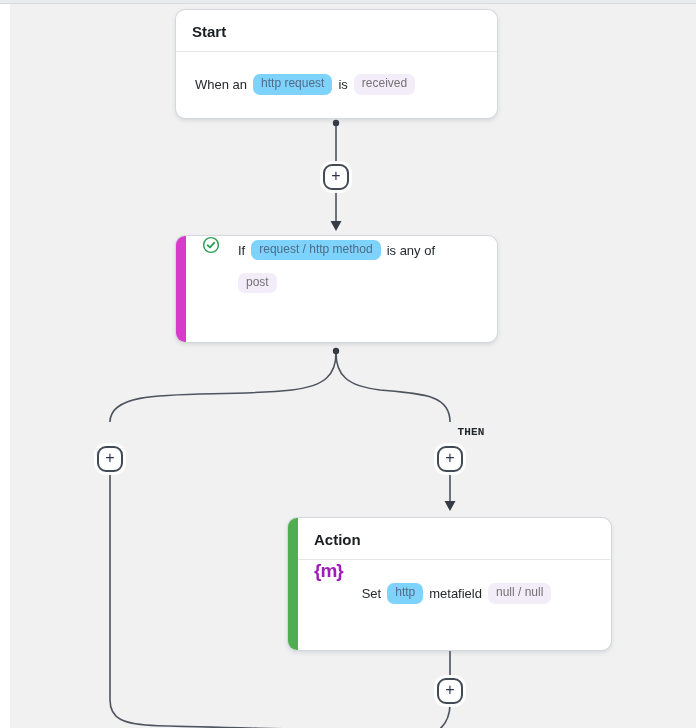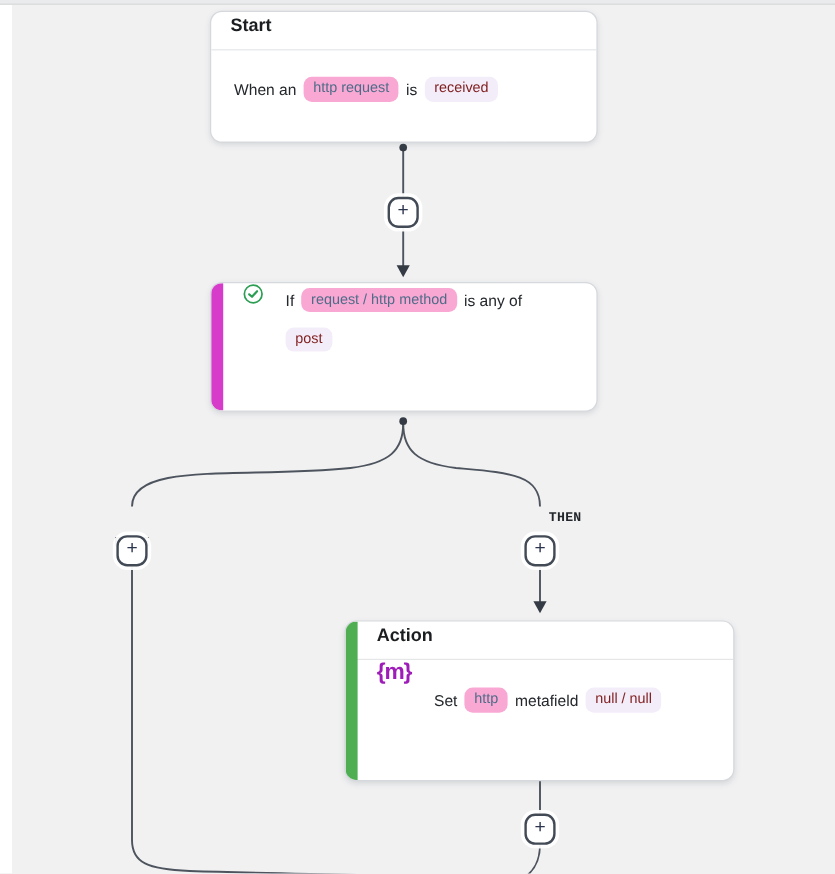--- a/index.html
+++ b/index.html
@@ -13,21 +13,21 @@
   .left-strip{position:absolute;left:0;top:0;width:10px;height:728px;background:#ffffff;z-index:3;}
   .connector-layer{position:absolute;left:0;top:0;z-index:1;}
 
   .card{
     position:absolute;background:#fff;border-radius:9px;z-index:2;
     box-shadow:0 0 0 1px #d5d8dc,0 2px 5px rgba(90,100,110,.22);
     overflow:hidden;
   }
   .card-header{
     font-weight:bold;font-size:15px;color:#1b1e21;
-    padding:3px 16px 11px 16px;border-bottom:1px solid #e4e6e8;
+    padding:13px 16px 11px 16px;border-bottom:1px solid #e4e6e8;
   }
   .card-body{
     padding:0 16px;font-size:13px;color:#24282c;
     display:flex;
   }
   .accent-stripe{position:absolute;left:0;top:0;bottom:0;width:10px;}
   .card.accented .card-header,.card.accented .card-body{padding-left:26px;}
 
   #start-card{left:176px;top:10px;width:321px;height:108px;}
   #start-card .card-body{height:65px;}
@@ -38,22 +38,22 @@
   #action-card .card-body{height:67px;}
   #action-card .accent-stripe{background:#4fae52;}
 
   .sentence{display:flex;align-items:center;flex-wrap:wrap;row-gap:4px;}
   .sentence>span{white-space:nowrap;}
   .word{margin:0 3px;}
   .pill{
     display:inline-block;padding:3px 8px 4px;border-radius:7px;
     font-size:12px;line-height:1.1;margin:0 3px;
   }
-  .pill-blue{background:#f9a8d4;color:#4e6c87;}
-  .pill-purple{background:#f3edfa;color:#7f1d1d;}
+  .pill-blue{background:#7dd3fc;color:#4e6c87;}
+  .pill-purple{background:#f3edfa;color:#737373;}
 
   .check-icon{width:18px;height:18px;margin-right:15px;flex:0 0 auto;}
   .metafield-glyph{
     color:#9e1cb8;font-weight:bold;font-size:19px;margin-right:16px;
     letter-spacing:-1px;flex:0 0 auto;
   }
 
   .plus-btn{
     position:absolute;width:26px;height:26px;box-sizing:border-box;z-index:5;
     background:#fff;border:2px solid #424a55;border-radius:9px;

